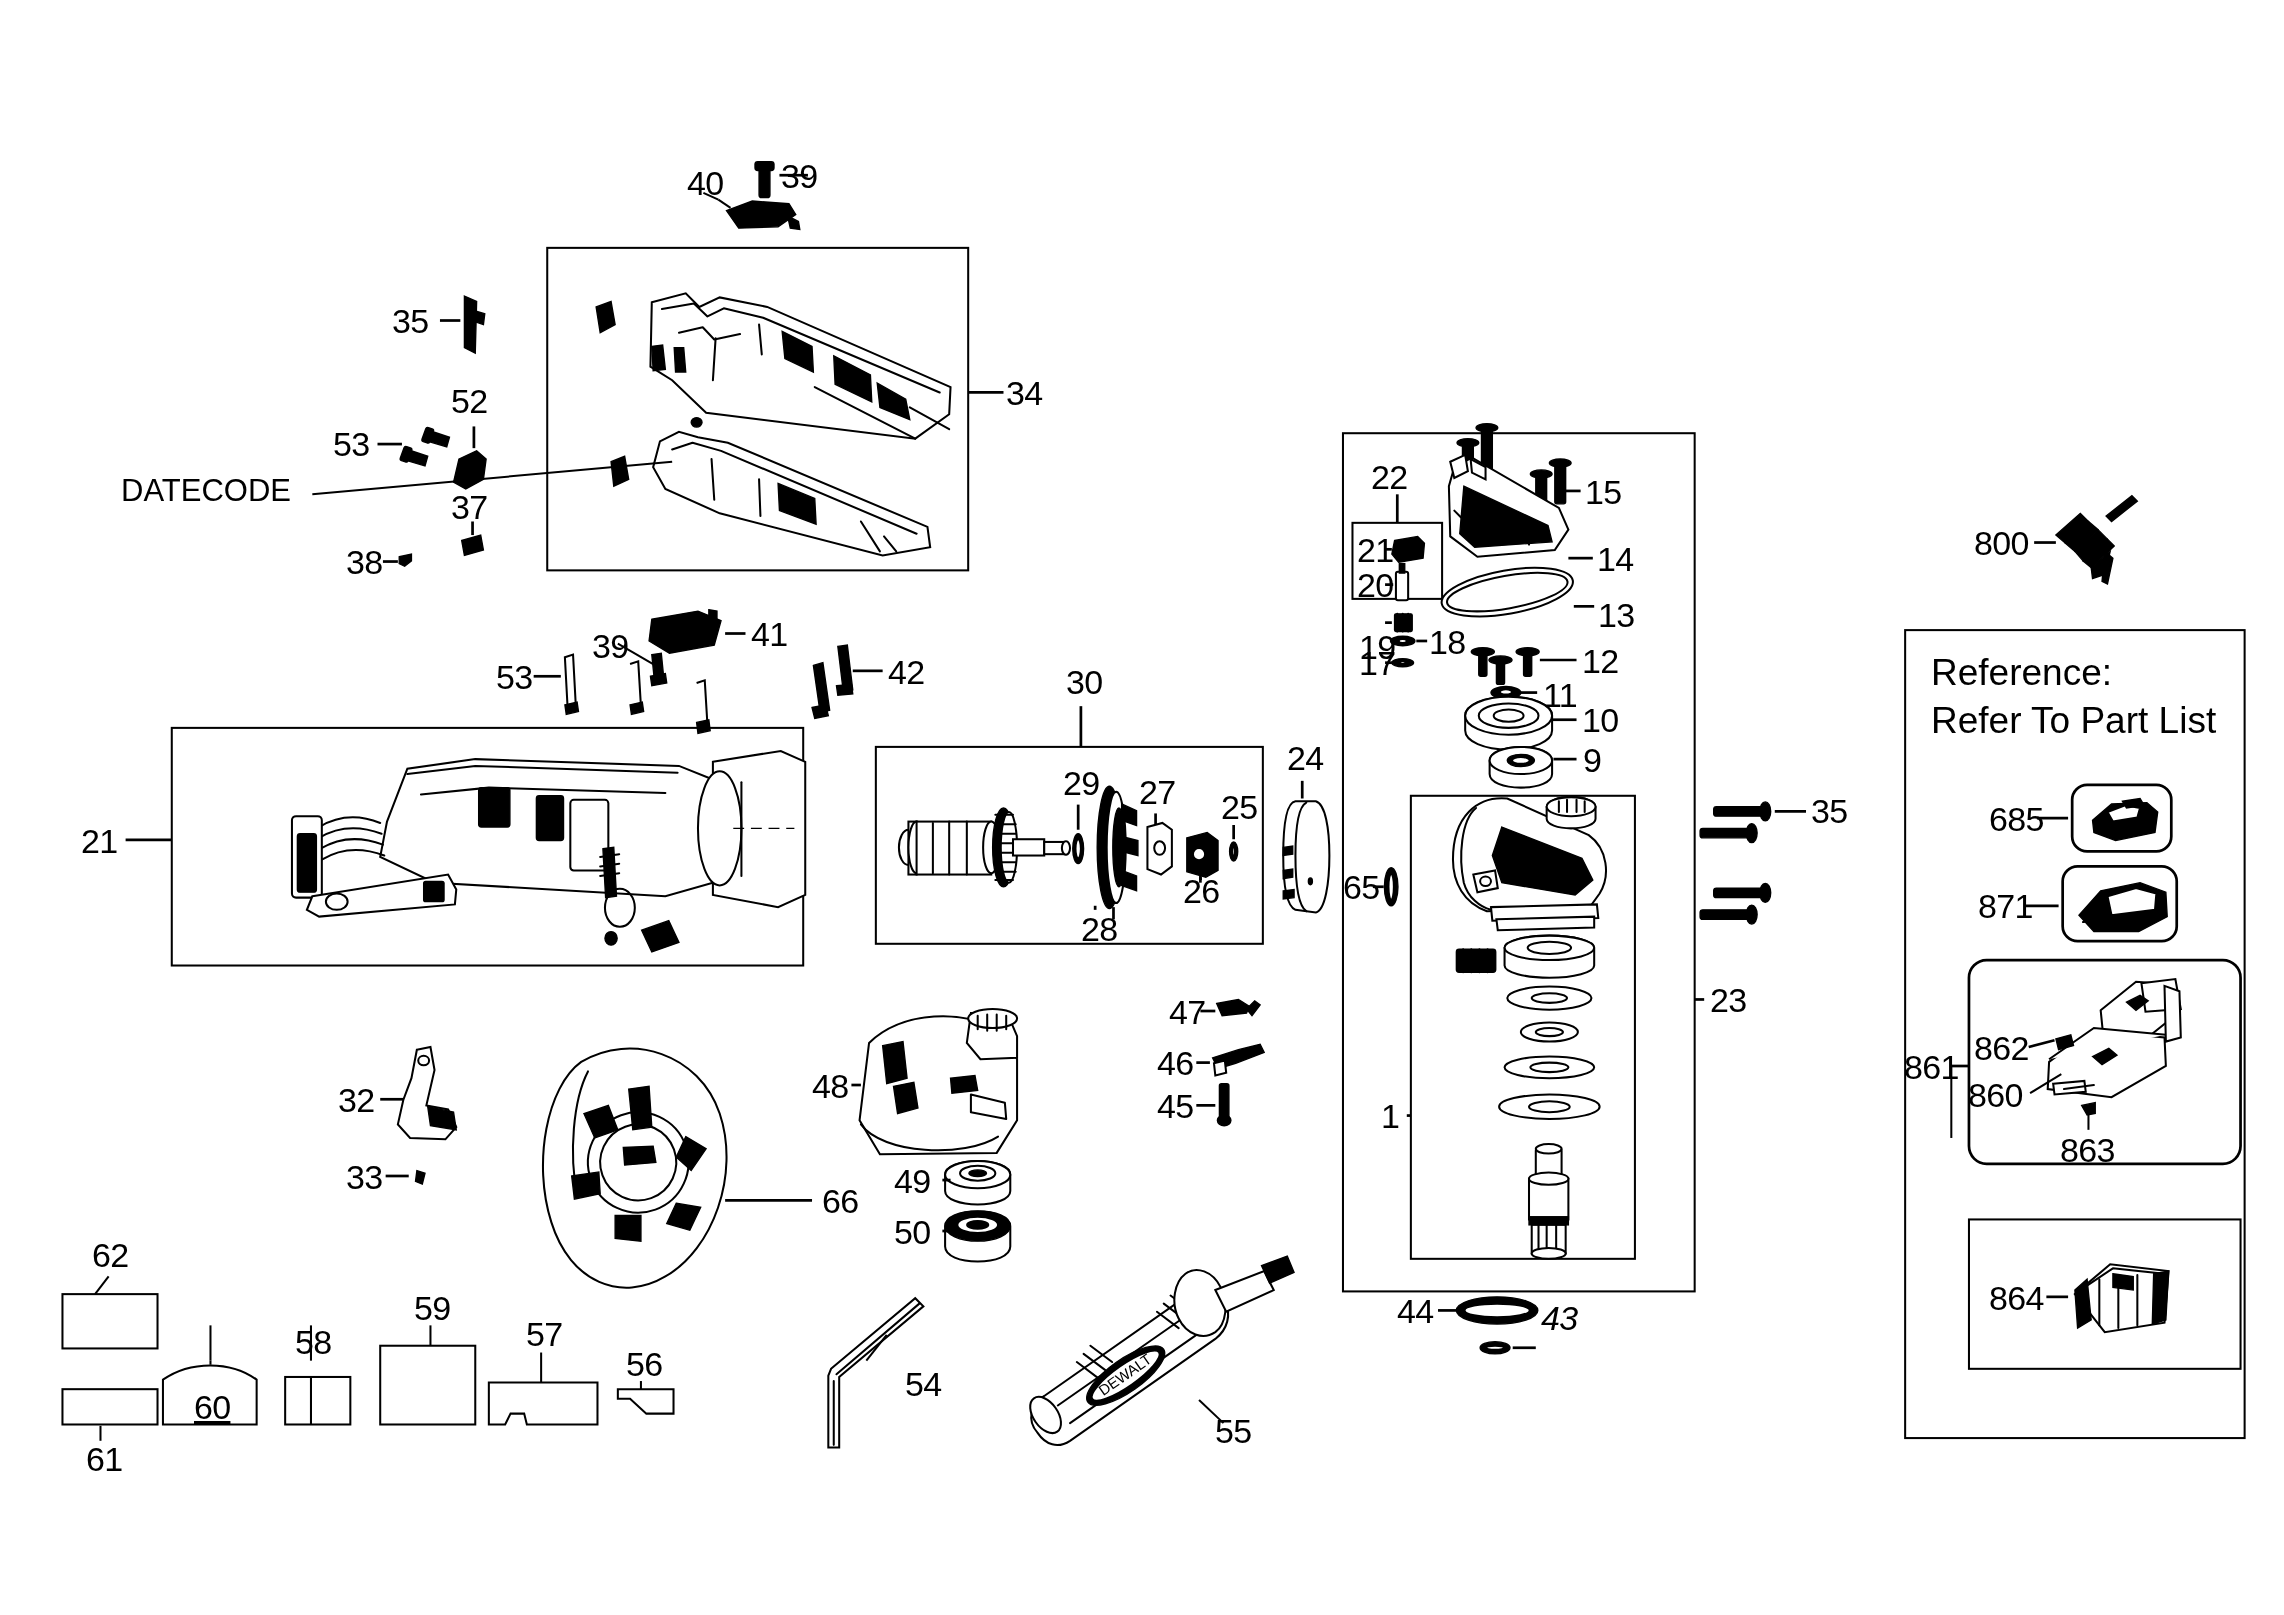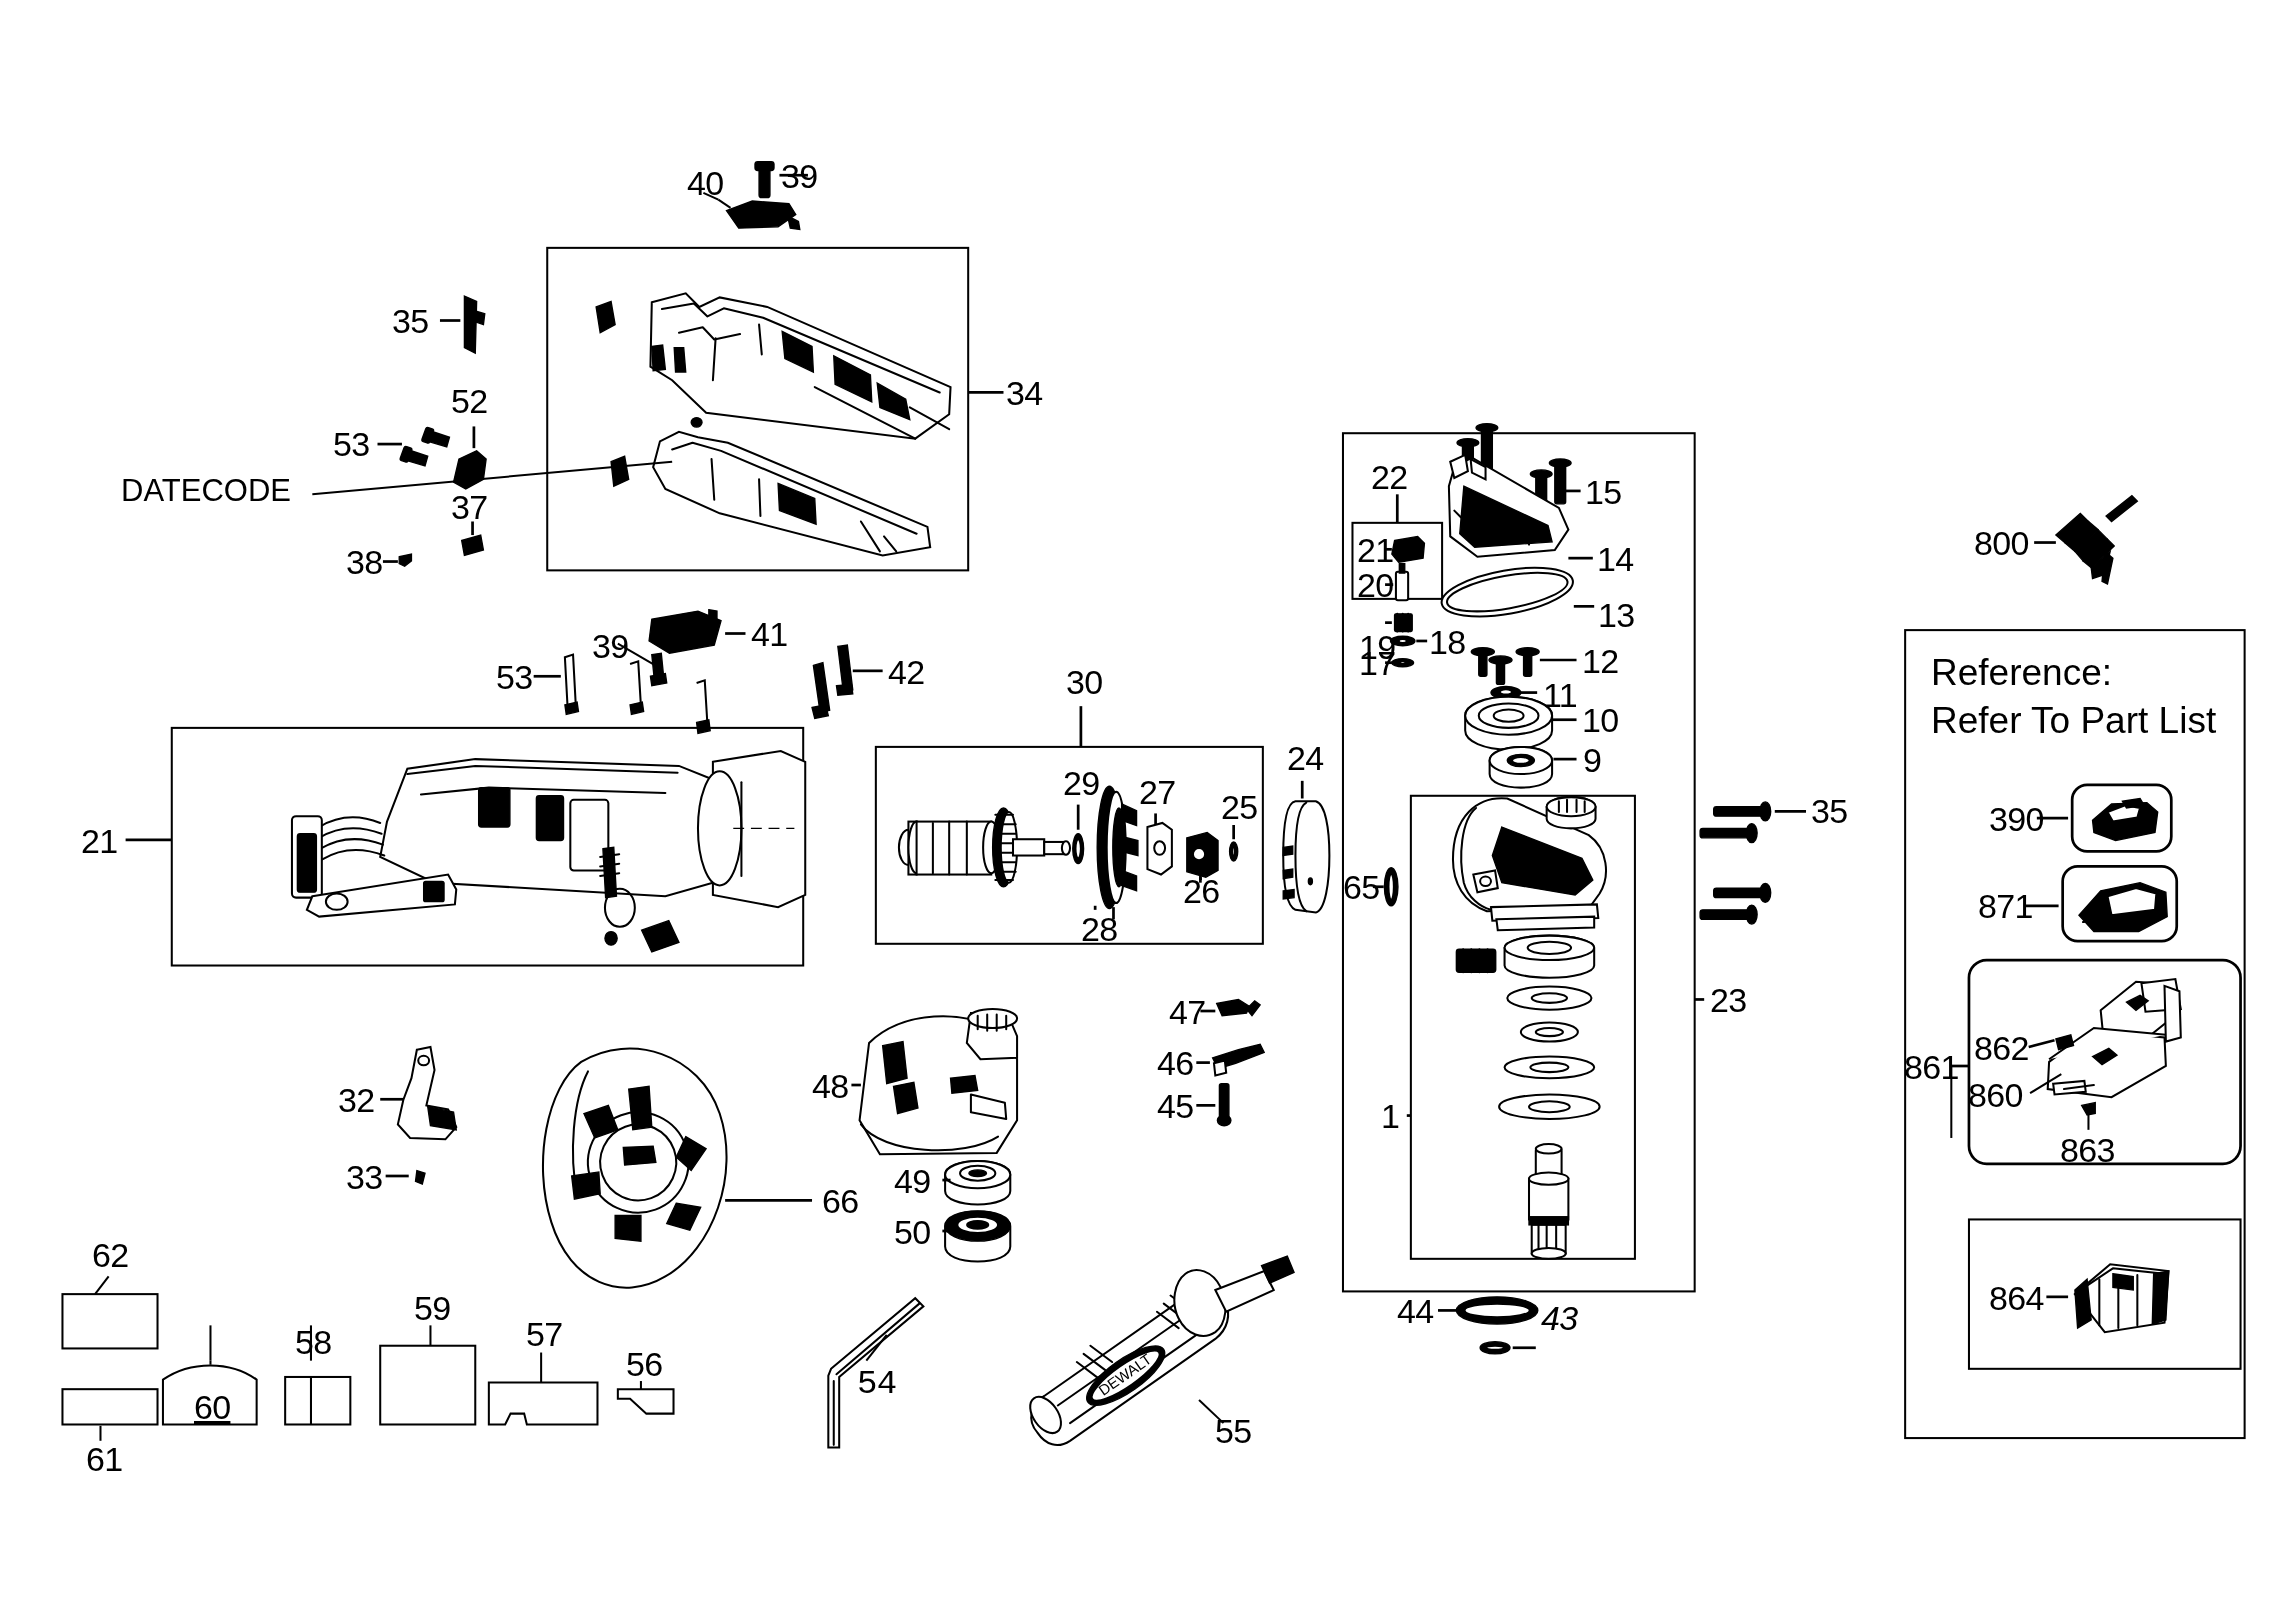--- a/index.html
+++ b/index.html
@@ -638,26 +638,26 @@
   <div class="lbl big" style="left:894px;top:1164px;">49</div>
   <div class="lbl big" style="left:894px;top:1215px;">50</div>
 
   <div class="lbl big" style="left:92px;top:1238px;">62</div>
   <div class="lbl big" style="left:194px;top:1390px;text-decoration:underline;">60</div>
   <div class="lbl big" style="left:295px;top:1325px;">58</div>
   <div class="lbl big" style="left:414px;top:1291px;">59</div>
   <div class="lbl big" style="left:526px;top:1317px;">57</div>
   <div class="lbl big" style="left:626px;top:1347px;">56</div>
   <div class="lbl big" style="left:86px;top:1442px;">61</div>
-  <div class="lbl big" style="left:857px;top:1367px;font-family:Liberation Mono, monospace;">54</div>
+  <div class="lbl big" style="left:905px;top:1367px;">54</div>
   <div class="lbl big" style="left:1215px;top:1414px;">55</div>
 
   <div class="lbl ref" style="left:1931px;top:650px;">Reference:</div>
   <div class="lbl ref" style="left:1931px;top:698px;">Refer To Part List</div>
-  <div class="lbl big" style="left:1989px;top:802px;">390</div>
+  <div class="lbl big" style="left:1989px;top:802px;">685</div>
   <div class="lbl big" style="left:1978px;top:889px;">871</div>
   <div class="lbl big" style="left:1904px;top:1050px;">861</div>
   <div class="lbl big" style="left:1974px;top:1031px;">862</div>
   <div class="lbl big" style="left:1968px;top:1078px;">860</div>
   <div class="lbl big" style="left:2060px;top:1133px;">863</div>
   <div class="lbl big" style="left:1989px;top:1281px;">864</div>
 
 </div>
 
 

